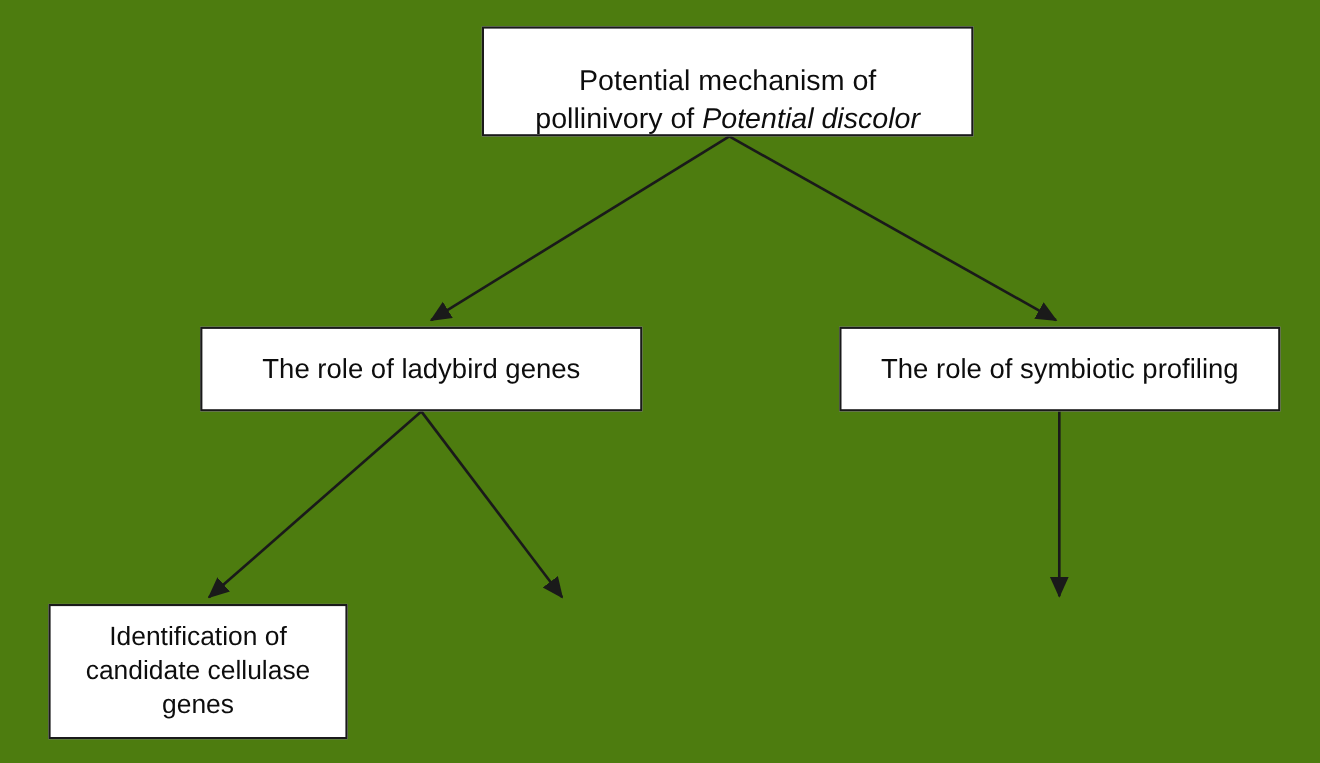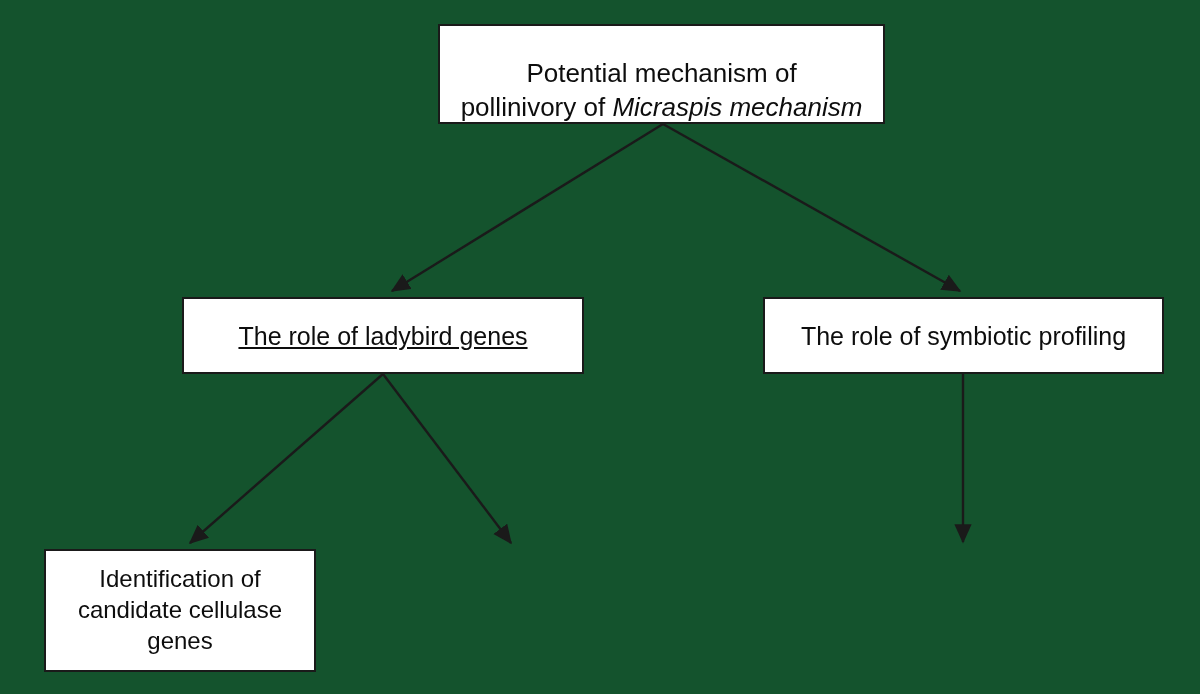--- a/index.html
+++ b/index.html
@@ -4,21 +4,21 @@
 <style>
   html, body {
     margin: 0;
     padding: 0;
     background: #ffffff;
   }
   #canvas {
     position: relative;
     width: 1200px;
     height: 694px;
-    background: #14532d;
+    background: #4d7c0f;
     overflow: hidden;
     font-family: "Liberation Sans", sans-serif;
   }
   .node {
     position: absolute;
     box-sizing: border-box;
     border: 2px solid #1a1a1a;
     background: #ffffff;
     display: flex;
     align-items: center;
@@ -40,21 +40,20 @@
   }
 
   
   #node-root {
     left: 438px; top: 24px; width: 447px; height: 100px;
     font-size: 26px;
   }
   #node-genes {
     left: 182px; top: 297px; width: 402px; height: 77px;
     font-size: 25px;
-    text-decoration: underline;
   }
   #node-bacteria {
     left: 763px; top: 297px; width: 401px; height: 77px;
     font-size: 25px;
   }
   #node-cellulase {
     left: 44px; top: 549px; width: 272px; height: 123px;
     font-size: 24px;
   }
   #node-transcriptome {
@@ -91,21 +90,21 @@
       <line x1="663" y1="124" x2="960" y2="291" marker-end="url(#arrowhead)"></line>
       <line x1="383" y1="374" x2="190" y2="543" marker-end="url(#arrowhead)"></line>
       <line x1="383" y1="374" x2="511" y2="543" marker-end="url(#arrowhead)"></line>
       <line x1="963" y1="374" x2="963" y2="542" marker-end="url(#arrowhead)"></line>
     </g>
   </svg>
 
   <div class="node" id="node-root">
     <span class="label">
       <span>Potential mechanism of
-pollinivory of </span><em>Micraspis mechanism</em>
+pollinivory of </span><em>Potential discolor</em>
     </span>
   </div>
 
   <div class="node" id="node-genes">
     <span class="label">The role of ladybird genes</span>
   </div>
 
   <div class="node" id="node-bacteria">
     <span class="label">The role of symbiotic profiling</span>
   </div>

